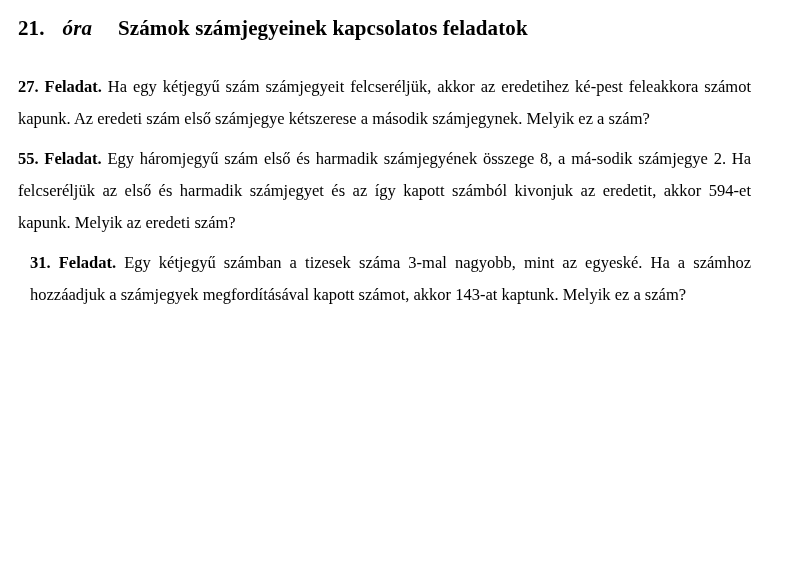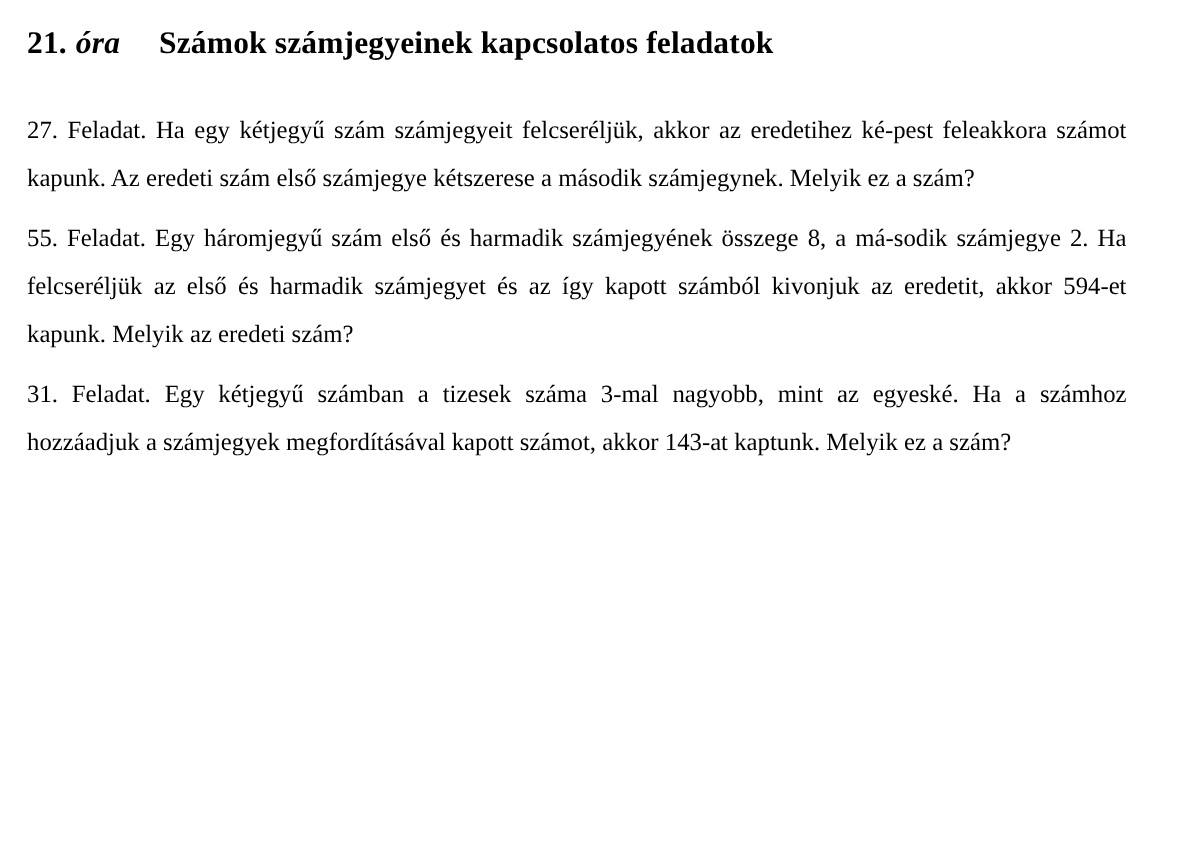--- a/index.html
+++ b/index.html
@@ -22,43 +22,44 @@
     padding: 12px 44px 0 18px;
   }
   .doc-title {
     font-size: 21px;
     font-weight: bold;
     letter-spacing: 0.1px;
     margin: 4px 0 0 0;
     white-space: nowrap;
   }
   .doc-title .lesson-number {
-    margin-right: 6px;
+    margin-right: 18px;
   }
   .doc-title .lesson-word {
     margin-right: 26px;
     font-style: italic;
   }
   .exercises {
     margin-top: 30px;
   }
   .exercise {
     font-size: 16.5px;
     line-height: 1.92;
     text-align: justify;
     text-justify: inter-word;
     margin: 0 0 9px 0;
     -webkit-hyphens: manual;
     hyphens: manual;
   }
   .exercise:last-child {
     margin-bottom: 0;
+    margin-left: 12px;
   }
   .ex-label {
-    font-weight: normal;
+    font-weight: bold;
   }
   .ex-body {
     
   }
 </style>
 </head>
 <body>
 
 <div class="page">
 

